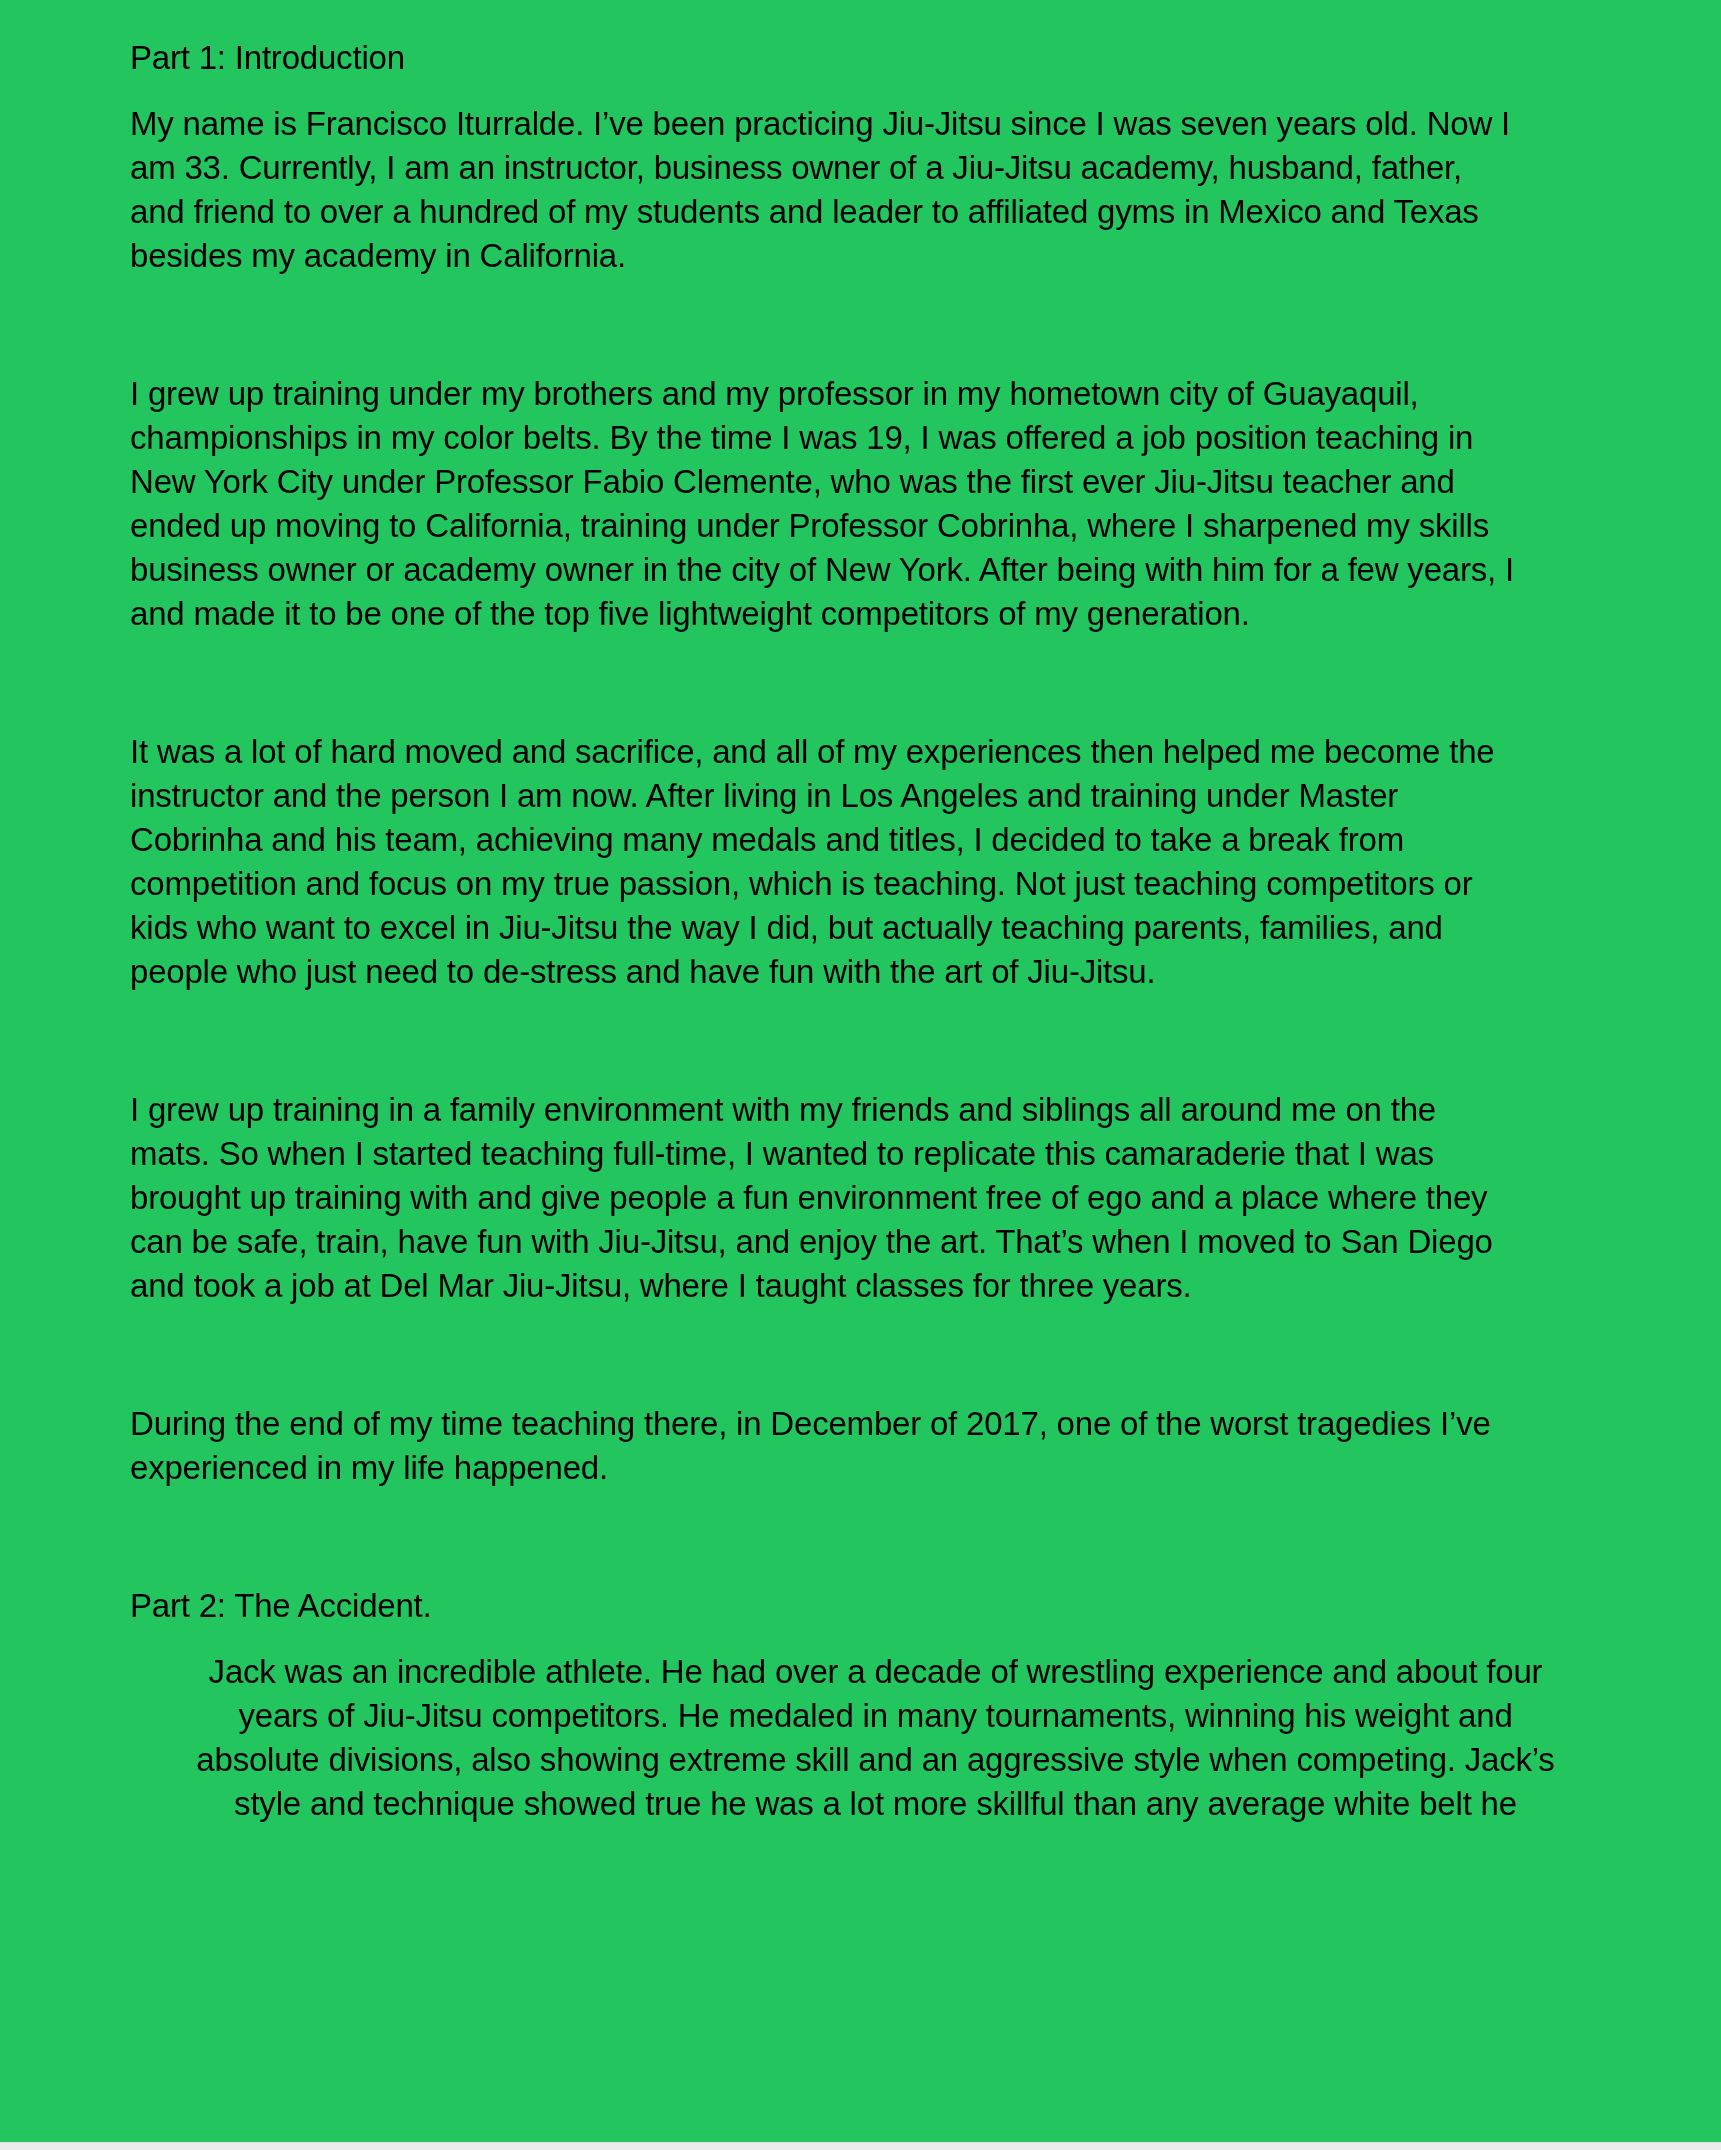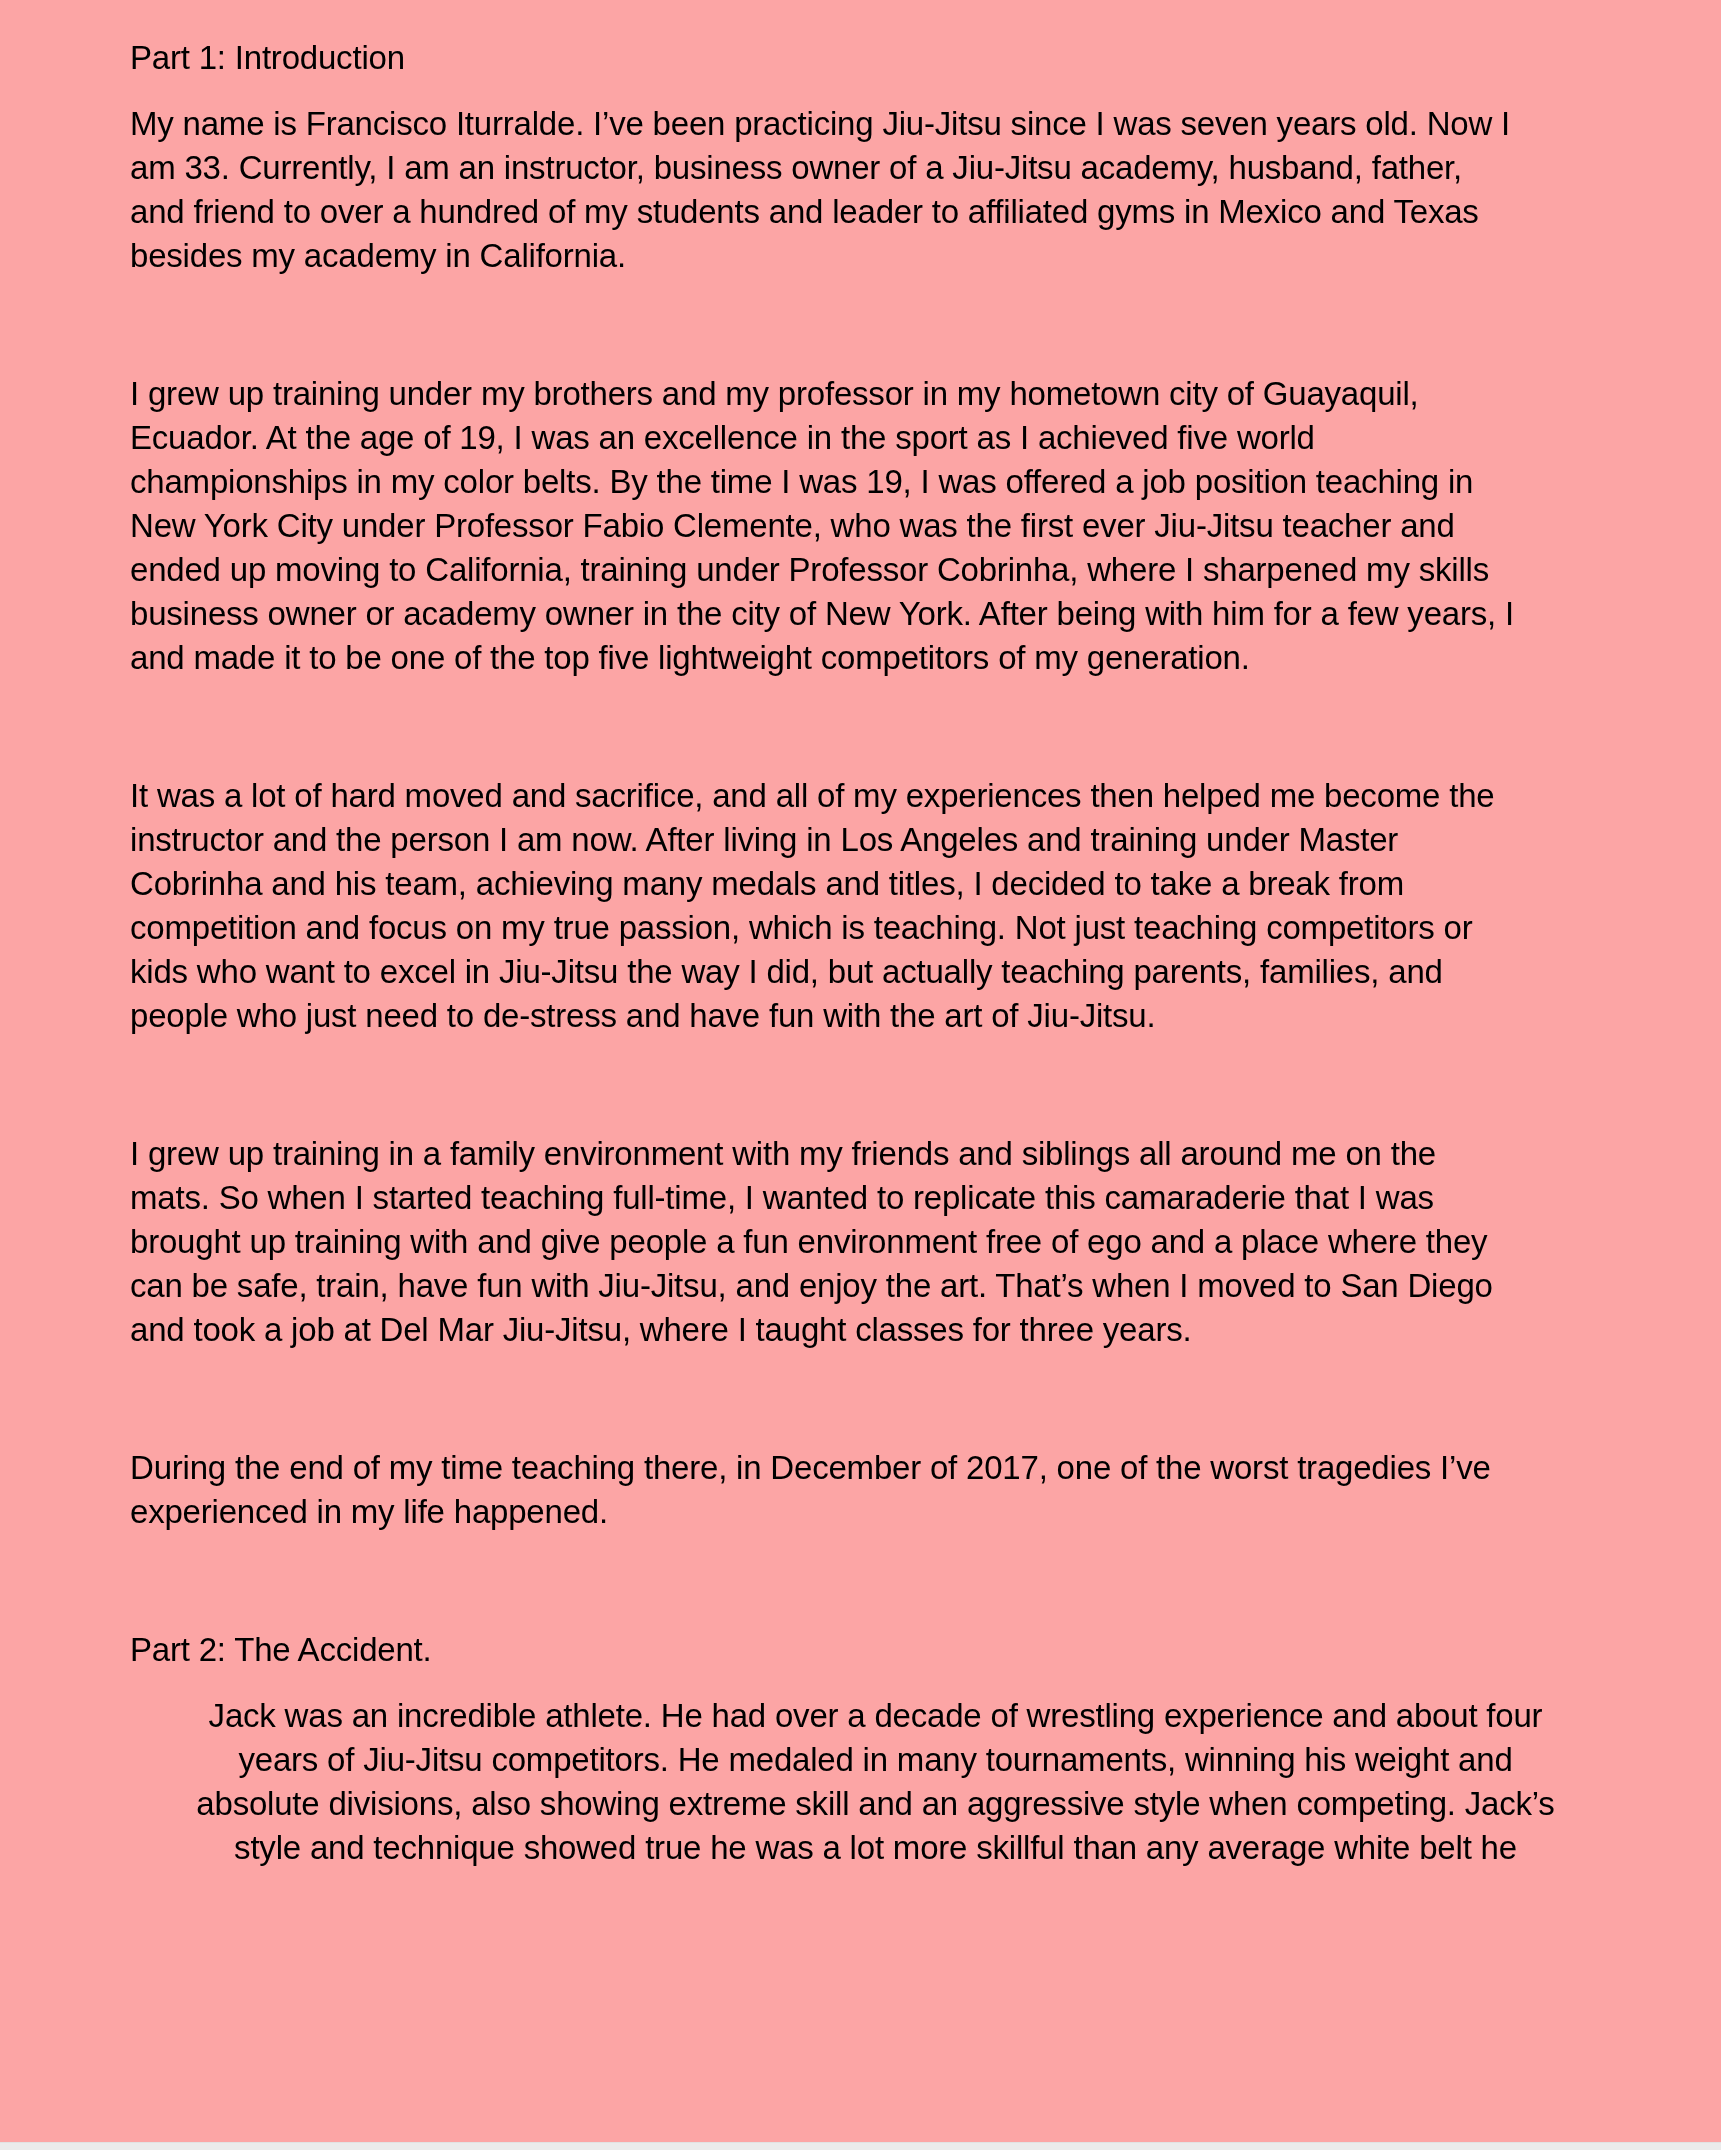--- a/index.html
+++ b/index.html
@@ -7,21 +7,21 @@
     padding: 0;
     width: 1722px;
     height: 2151px;
     background: #ffffff;
     overflow: hidden;
   }
   .page {
     position: relative;
     width: 1722px;
     height: 2151px;
-    background: #fca5a5;
+    background: #22c55e;
     font-family: "Liberation Sans", "DejaVu Sans", sans-serif;
     color: #000000;
   }
   .content {
     position: absolute;
     top: 36px;
     left: 130px;
     width: 1491px;
     font-size: 33px;
     line-height: 44px;
@@ -55,21 +55,20 @@
         <div class="line">Part 1: Introduction</div>
       </div>
       <div class="block paragraph">
         <div class="line">My name is Francisco Iturralde. I’ve been practicing Jiu-Jitsu since I was seven years old. Now I</div>
         <div class="line">am 33. Currently, I am an instructor, business owner of a Jiu-Jitsu academy, husband, father,</div>
         <div class="line">and friend to over a hundred of my students and leader to affiliated gyms in Mexico and Texas</div>
         <div class="line">besides my academy in California.</div>
       </div>
       <div class="block paragraph">
         <div class="line">I grew up training under my brothers and my professor in my hometown city of Guayaquil,</div>
-        <div class="line">Ecuador. At the age of 19, I was an excellence in the sport as I achieved five world</div>
         <div class="line">championships in my color belts. By the time I was 19, I was offered a job position teaching in</div>
         <div class="line">New York City under Professor Fabio Clemente, who was the first ever Jiu-Jitsu teacher and</div>
         <div class="line">ended up moving to California, training under Professor Cobrinha, where I sharpened my skills</div>
         <div class="line">business owner or academy owner in the city of New York. After being with him for a few years, I</div>
         <div class="line">and made it to be one of the top five lightweight competitors of my generation.</div>
       </div>
       <div class="block paragraph">
         <div class="line">It was a lot of hard moved and sacrifice, and all of my experiences then helped me become the</div>
         <div class="line">instructor and the person I am now. After living in Los Angeles and training under Master</div>
         <div class="line">Cobrinha and his team, achieving many medals and titles, I decided to take a break from</div>

